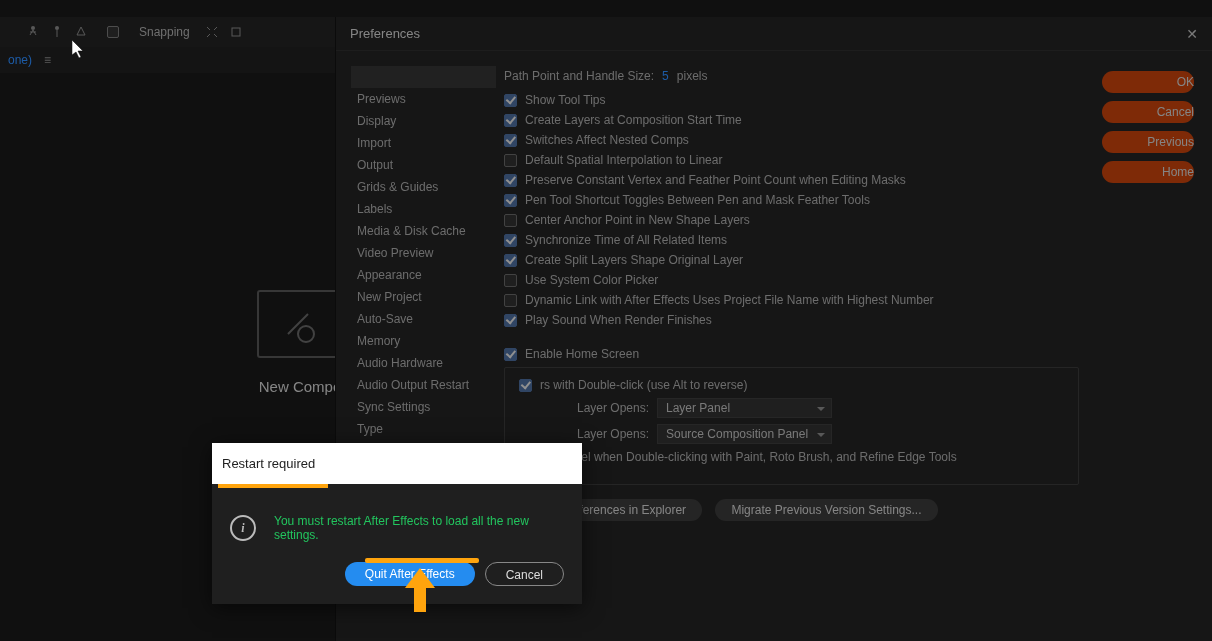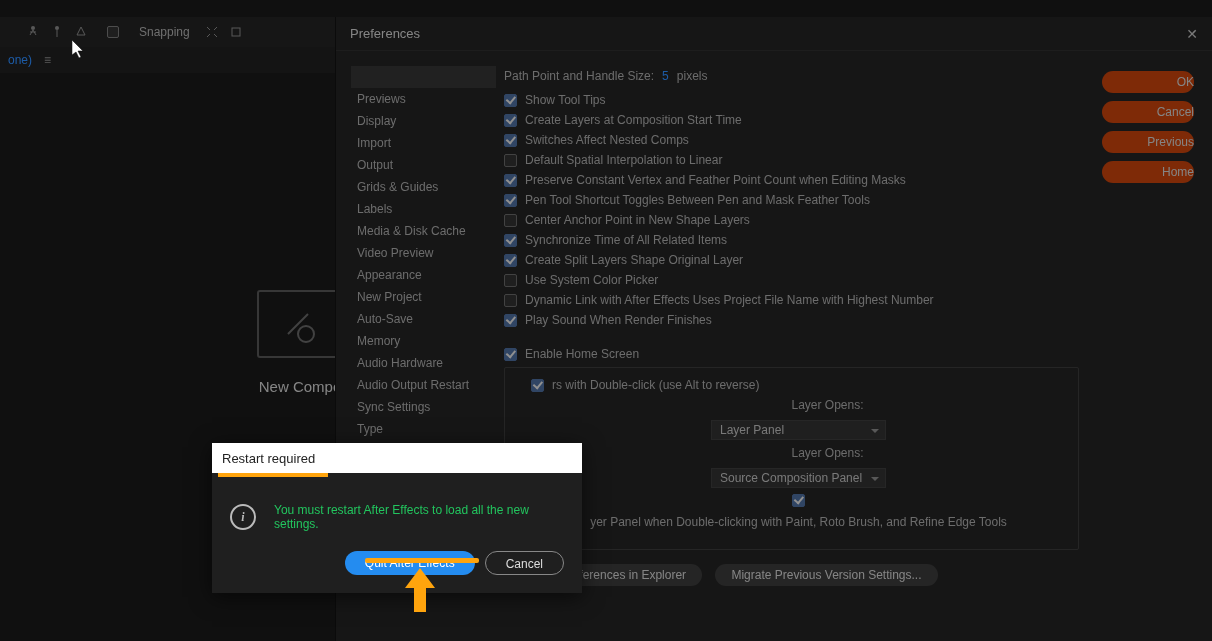--- a/index.html
+++ b/index.html
@@ -35,34 +35,34 @@
 
   .prefs-main { flex: 1; padding: 18px 10px 10px 8px; position: relative; color: #a6a6a6; }
   .row { display: flex; align-items: center; margin-bottom: 6px; gap: 8px; }
   .row.label-row { margin-bottom: 10px; }
   .chk { width: 13px; height: 13px; border: 1px solid #666; border-radius: 2px; display: inline-flex; align-items: center; justify-content: center; background: #303030; flex: none; }
   .chk.checked { background: #4a6a9a; border-color: #4a6a9a; }
   .chk.checked::after { content: ""; width: 4px; height: 7px; border: solid #ddd; border-width: 0 2px 2px 0; transform: rotate(40deg) translate(-1px,-1px); }
   .val { color: #2c8cff; }
 
   .prefs-main .spacer { height: 14px; }
-  .indent { margin-left: 22px; flex-direction: column; }
+  .indent { margin-left: 22px; }
   .sel { background: #303030; border: 1px solid #3b3b3b; height: 20px; line-height: 18px; padding: 0 20px 0 8px; color: #bbb; position: relative; min-width: 175px; display: inline-block; }
   .sel::after { content: ""; position: absolute; right: 6px; top: 8px; border: 4px solid transparent; border-top-color: #888; }
   .btn-sub { background: #3a3a3a; border-radius: 12px; height: 22px; line-height: 22px; padding: 0 16px; color: #ccc; display: inline-block; margin-right: 10px; cursor: pointer; font-size: 12px; }
 
   .group-box { border: 1px solid #3a3a3a; border-radius: 2px; padding: 10px 12px 14px 0; margin: 6px 0 14px 0; width: 575px; }
-  .group-box .row { margin-left: 26px; }
+  .group-box .row { margin-left: 14px; }
 
   .prefs-right { position: absolute; top: 54px; right: 18px; width: 92px; display: flex; flex-direction: column; gap: 8px; }
   .prefs-right .btn { background: #c2410c; border-radius: 12px; height: 22px; line-height: 22px; text-align: right; color: #ccc; cursor: pointer; font-size: 12px; }
 
   
   .modal { position: absolute; top: 443px; left: 212px; width: 370px; background: #1f1f1f; box-shadow: 0 4px 20px rgba(0,0,0,0.6); }
-  .modal .titlebar { background: #ffffff; height: 30px; display: flex; align-items: center; padding: 0 10px; color: #222; font-size: 13px; }
+  .modal .titlebar { background: #ffffff; height: 41px; display: flex; align-items: center; padding: 0 10px; color: #222; font-size: 13px; }
   .modal .titlehl { background: #ffa40d; height: 4px; width: 110px; margin-left: 6px; }
   .modal .content { padding: 26px 18px 20px 18px; display: flex; align-items: center; gap: 18px; color: #eee; }
   .modal .content .info { width: 26px; height: 26px; border: 2px solid #bbb; border-radius: 50%; display: flex; align-items: center; justify-content: center; color: #bbb; font-style: italic; font-weight: bold; font-family: Georgia, serif; flex: none; }
   .modal .msg { font-size: 12px; color: #22c55e; }
   .modal .buttons { display: flex; justify-content: flex-end; gap: 10px; padding: 0 18px 18px; }
   .modal .mbtn { border-radius: 12px; height: 24px; line-height: 24px; padding: 0 20px; font-size: 12px; cursor: pointer; text-align: center; }
   .modal .mbtn.primary { background: #248cf0; color: #fff; }
   .modal .mbtn.secondary { background: transparent; border: 1px solid #888; color: #ddd; }
 
   

